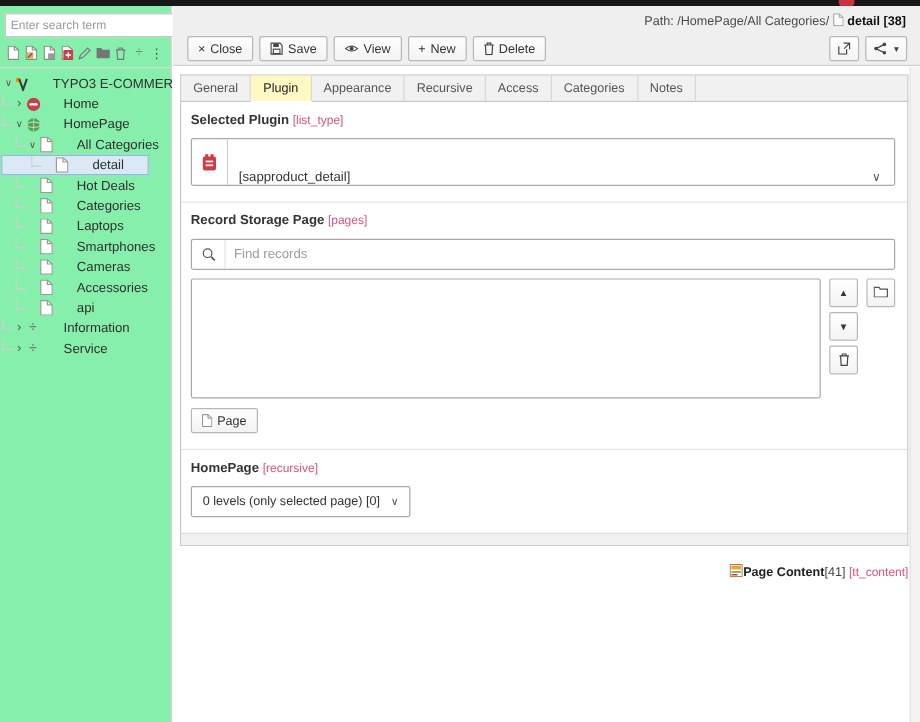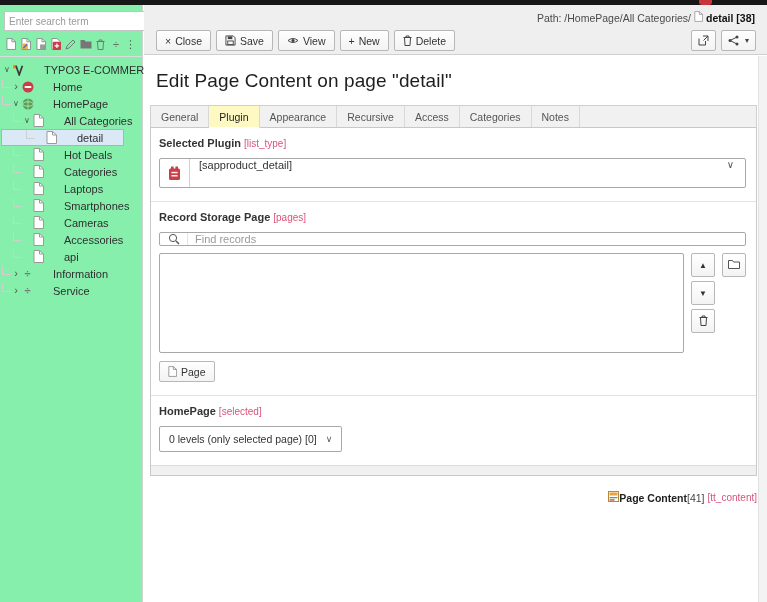--- a/index.html
+++ b/index.html
@@ -55,26 +55,26 @@
   .tabbar { display:flex; width:607px; height:23px; background:#f1f1f1; border:1px solid #d0d0d0; border-bottom:1px solid #c8c8c8; }
   .tab { padding:0 10px; font-size:10.5px; color:#555; display:flex; align-items:center; border-right:1px solid #d8d8d8; cursor:pointer; }
   .tab.active { background:#fef9c3; color:#222; margin-bottom:-1px; border-bottom:1px solid #fff; }
 
   .panel { width:607px; border:1px solid #c8c8c8; border-top:none; background:#fff; }
   .section { padding:9px 10px 13px 8px; }
   .section + .section { border-top:1px solid #e3e3e3; }
   .flabel { font-size:11px; font-weight:bold; color:#333; margin-bottom:9px; }
   .fcode { color:#d9537a; font-weight:normal; font-size:10px; margin-left:3px; }
 
-  .select { display:flex; align-items:flex-start; border:1px solid #a8a8a8; border-radius:2px; height:30px; background:#fff; cursor:pointer; }
+  .select { display:flex; align-items:flex-end; border:1px solid #a8a8a8; border-radius:2px; height:40px; background:#fff; cursor:pointer; }
   .select .addon { width:30px; align-self:stretch; border-right:1px solid #d0d0d0; display:flex; align-items:center; justify-content:center; }
   .select .value { flex:1; padding-left:9px; font-size:11px; color:#333; }
   .select .sel-chev { padding:0 11px; color:#555; font-size:10px; }
 
-  .inputgroup { display:flex; align-items:center; height:14px; border:1px solid #a8a8a8; border-radius:2px; background:#fff; margin-bottom:7px; }
+  .inputgroup { display:flex; align-items:center; height:26px; border:1px solid #a8a8a8; border-radius:2px; background:#fff; margin-bottom:7px; }
   .ig-addon { width:28px; align-self:stretch; display:flex; align-items:center; justify-content:center; border-right:1px solid #e4e4e4; }
   .find-input { flex:1; border:none; outline:none; font-size:11px; color:#333; padding:0 7px; background:transparent; font-family:"Liberation Sans",sans-serif; }
   .find-input::placeholder { color:#9a9a9a; }
 
   .storage-row { display:flex; align-items:flex-start; }
   .listbox { flex:1; height:100px; border:1px solid #a8a8a8; border-radius:2px; background:#fff; }
   .side-btns { display:flex; flex-direction:column; gap:4px; margin-left:7px; }
   .sqbtn { width:24px; height:24px; border:1px solid #b7b7b7; border-radius:2px; background:linear-gradient(#fff,#f3f3f3); display:flex; align-items:center; justify-content:center; font-size:8px; color:#333; cursor:pointer; }
   .browse-col { margin-left:7px; }
   .page-btn { margin-top:8px; }
@@ -405,21 +405,20 @@
             </svg>
         </span>
         <span class="caret">▾</span>
       </button>
     </div>
   </div>
 
   <div class="gutter"></div>
 
   <div class="content">
-    <h1>Edit Page Content on page "detail"</h1>
 
     <div class="tabbar">
       <div class="tab">General</div>
       <div class="tab active">Plugin</div>
       <div class="tab">Appearance</div>
       <div class="tab">Recursive</div>
       <div class="tab">Access</div>
       <div class="tab">Categories</div>
       <div class="tab">Notes</div>
     </div>
@@ -494,21 +493,21 @@
                 <path d="M1 .5h5.5L10.5 4v8.5h-9.5z" fill="#fff" stroke="#8a8a8a"></path>
                 <path d="M6.5 .5v3.5h4" fill="none" stroke="#8a8a8a"></path>
               </svg>
           </span>
           <span>Page</span>
         </button>
       </div>
 
       <div class="section">
         <div class="flabel">
-          <span>HomePage</span><span class="fcode">[selected]</span>
+          <span>HomePage</span><span class="fcode">[recursive]</span>
         </div>
         <div class="select-sm">
           <span>0 levels (only selected page) [0]</span>
           <span class="sel-chev">∨</span>
         </div>
       </div>
 
       <div class="panel-footer"></div>
     </div>
 

